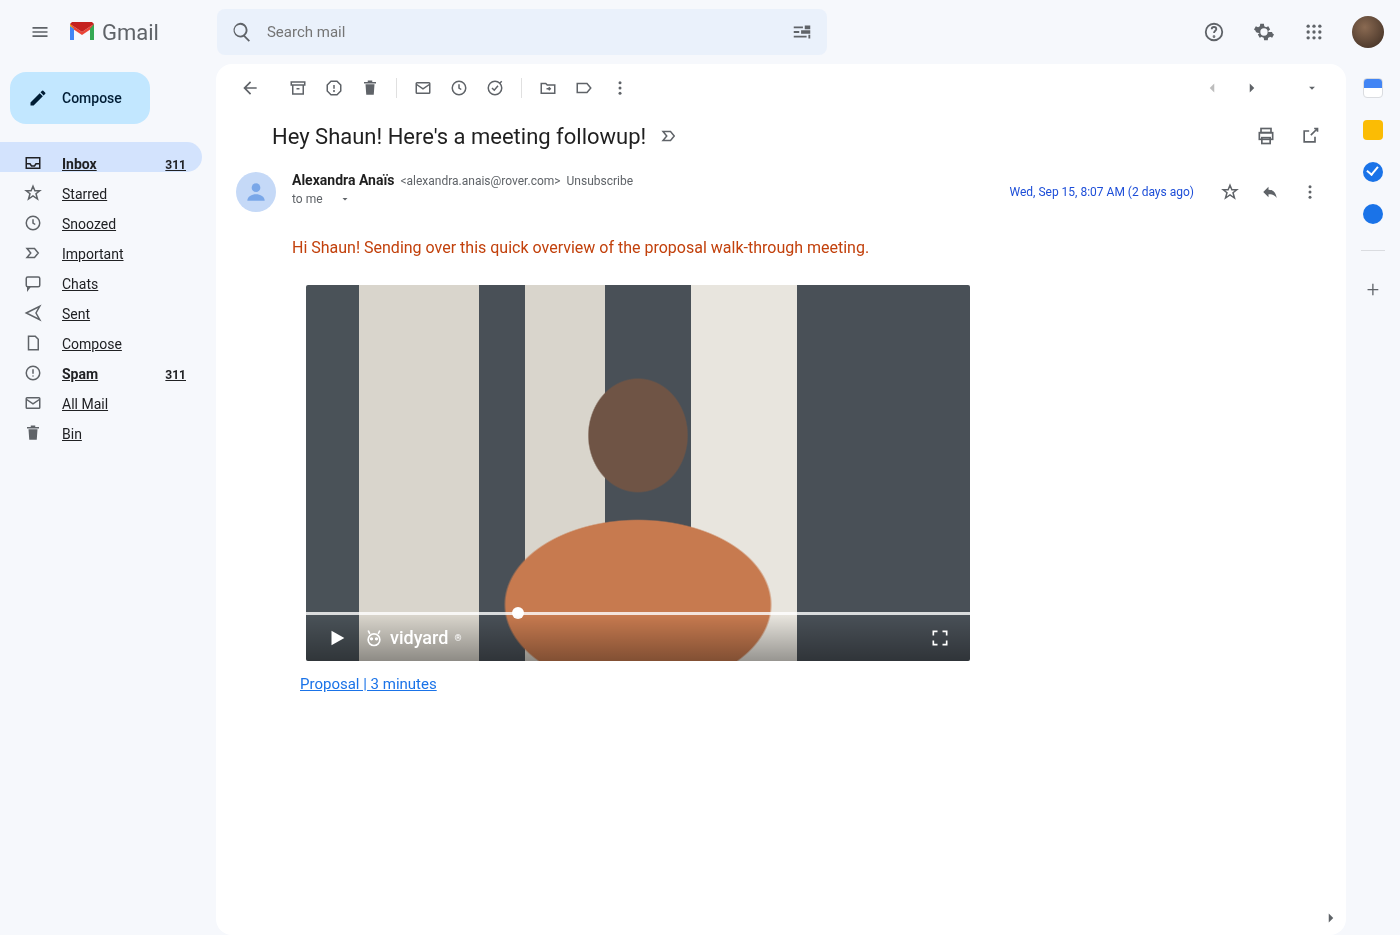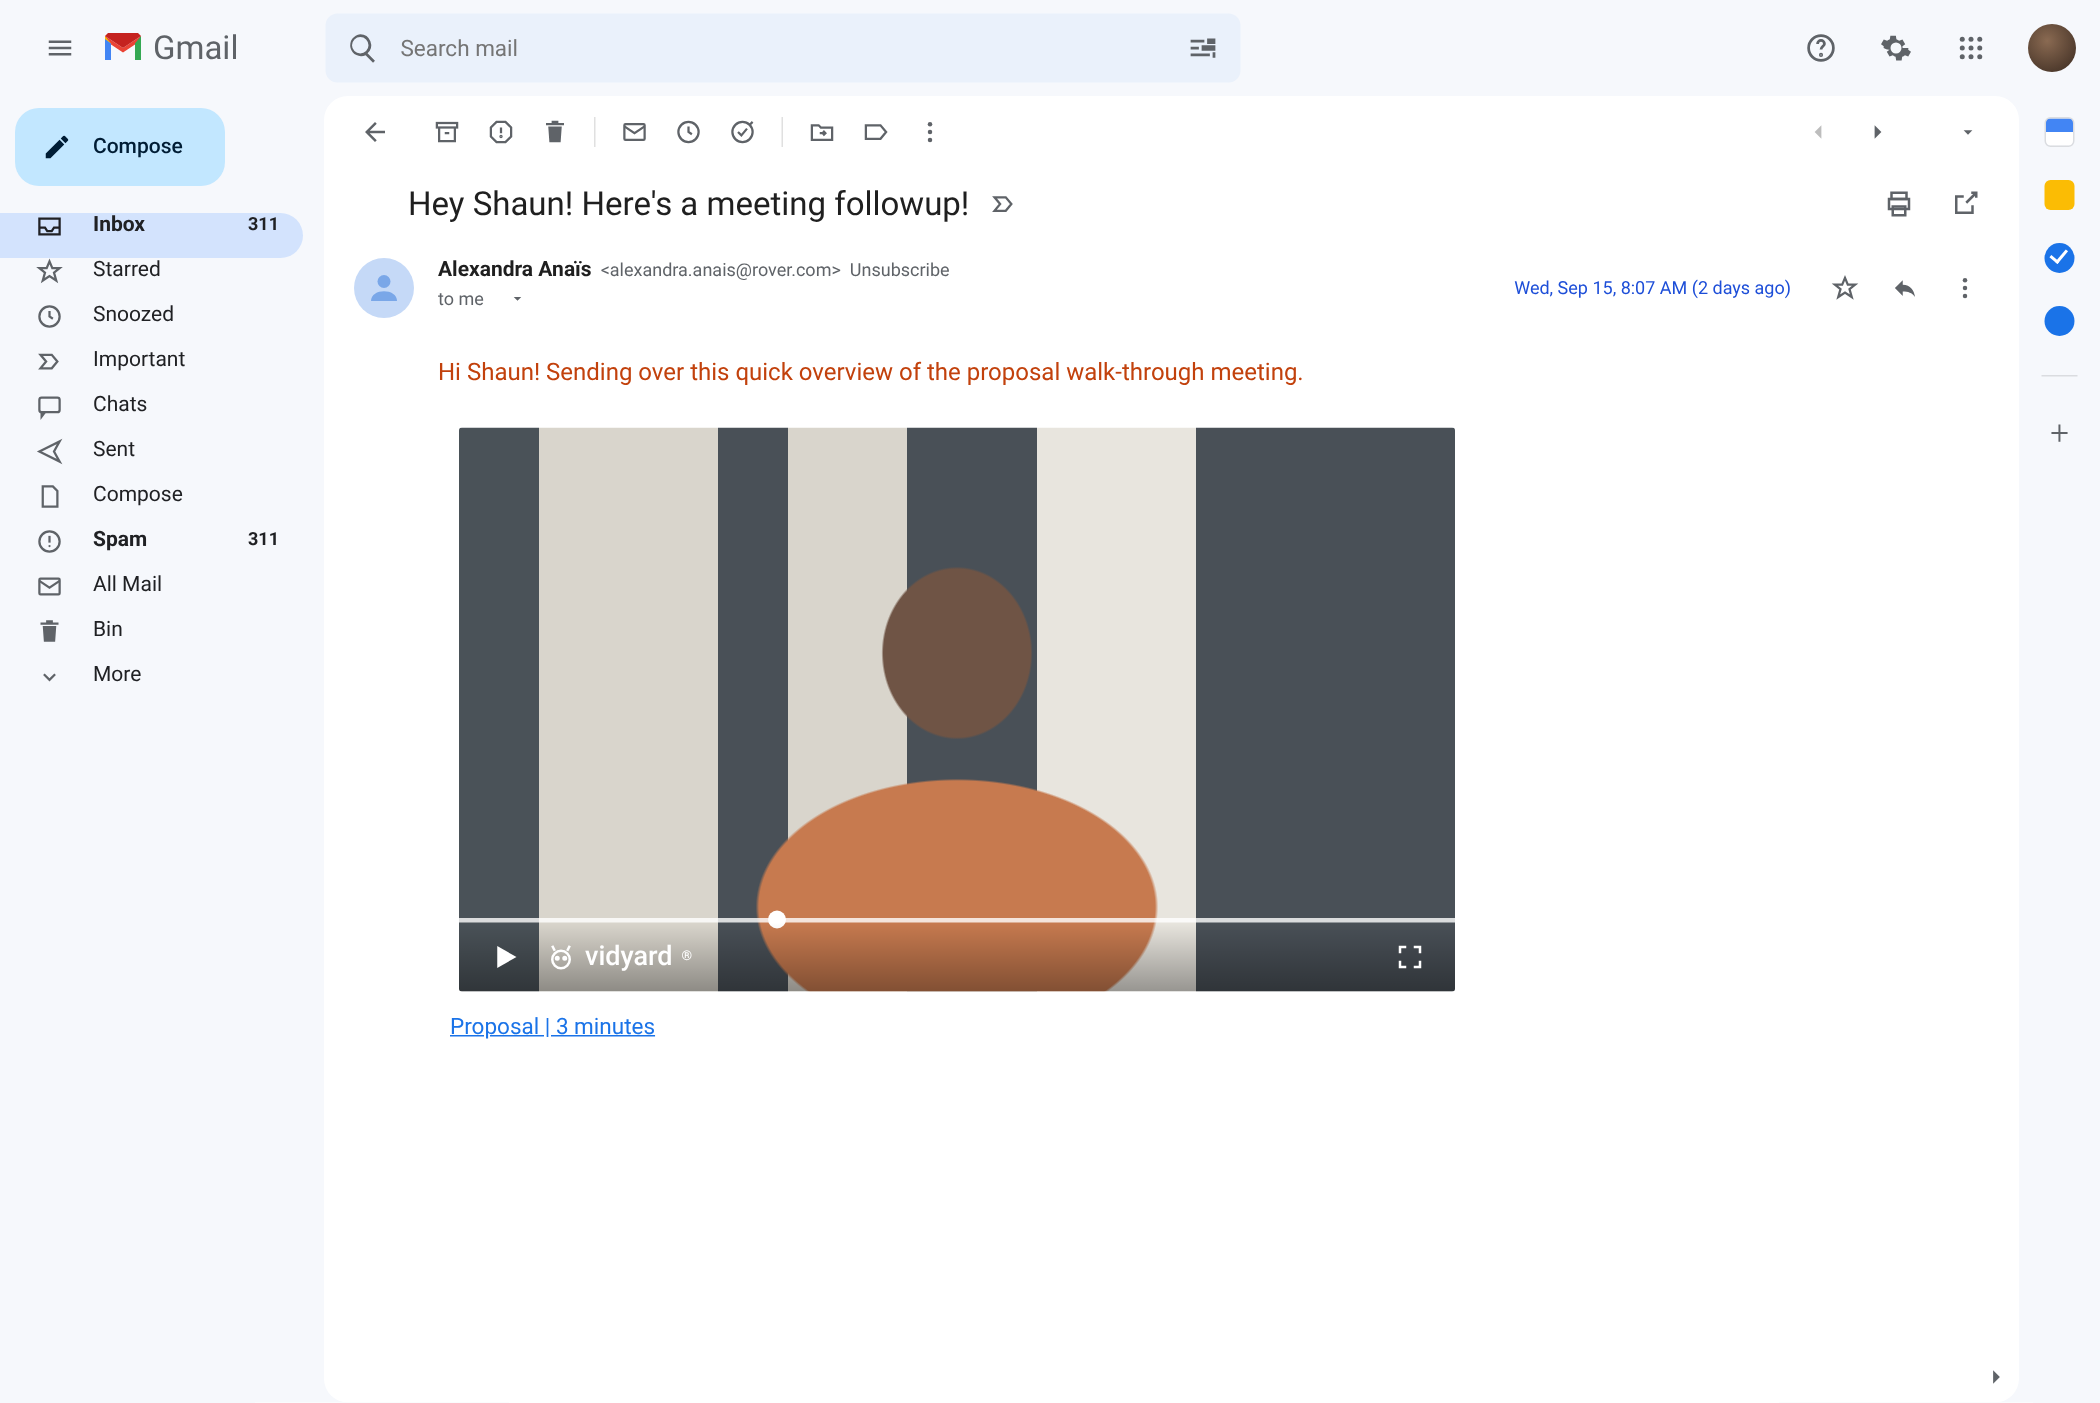--- a/index.html
+++ b/index.html
@@ -17,21 +17,21 @@
 .header-spacer { flex:1; }
 .hicons { display:flex; align-items:center; gap:10px; }
 .hicon { width:40px; height:40px; display:flex; align-items:center; justify-content:center; color:#5f6368; border-radius:50%; cursor:pointer;}
 .avatar { width:32px; height:32px; border-radius:50%; background: radial-gradient(circle at 40% 35%, #8a6a52, #3a2a20); margin-left:8px; }
 
 
 .main { display:flex; height:871px; }
 .sidebar { width:216px; padding-top:8px; }
 .compose { margin-left:10px; display:flex; align-items:center; gap:14px; background:#c2e7ff; color:#001d35; border-radius:16px; padding:16px 22px 16px 18px; font-size:14px; font-weight:500; width:140px; cursor:pointer;}
 .navlist { margin-top:18px; }
-.navitem { height:30px; display:flex; align-items:flex-start; padding-left:24px; padding-right:16px; border-radius:0 16px 16px 0; margin-right:14px; color:#202124; font-size:14px; cursor:pointer;}
+.navitem { height:30px; display:flex; align-items:flex-end; padding-left:24px; padding-right:16px; border-radius:0 16px 16px 0; margin-right:14px; color:#202124; font-size:14px; cursor:pointer;text-decoration:underline;}
 .navitem .nicon { width:20px; color:#5f6368; }
 .navitem .nlabel { margin-left:18px; flex:1; }
 .navitem .ncount { font-size:12px; color:#5f6368; }
 .navitem.active { background:#d3e3fd; font-weight:700; }
 .navitem.active .nicon, .navitem.active .ncount { color:#202124; }
 .navitem.bold { font-weight:700; }
 .navitem.bold .ncount { color:#202124; }
 
 
 .content { flex:1; background:#fff; border-radius:16px; margin-right:0; overflow:hidden; display:flex; flex-direction:column; }
@@ -242,28 +242,20 @@
           <span class="nlabel">All Mail</span>
         </div>
         <div class="navitem">
           <span class="nicon">
             <svg width="18" height="18" viewBox="0 0 24 24">
               <path d="M6 7h12l-1 14H7zM4 4h16v2H4zM9 2h6v2H9z" fill="currentColor"></path>
             </svg>
           </span>
           <span class="nlabel">Bin</span>
         </div>
-        <div class="navitem">
-          <span class="nicon">
-            <svg width="18" height="18" viewBox="0 0 24 24">
-              <path d="M7 10l5 5 5-5" fill="none" stroke="currentColor" stroke-width="2"></path>
-            </svg>
-          </span>
-          <span class="nlabel">More</span>
-        </div>
       </div>
   </div>
 
   <div class="content">
     <div class="toolbar">
       <div class="tbtn">
           <svg width="20" height="20" viewBox="0 0 24 24" fill="#5f6368">
             <path d="M20 11H7.8l5.6-5.6L12 4l-8 8 8 8 1.4-1.4L7.8 13H20z"></path>
           </svg>
         </div>

